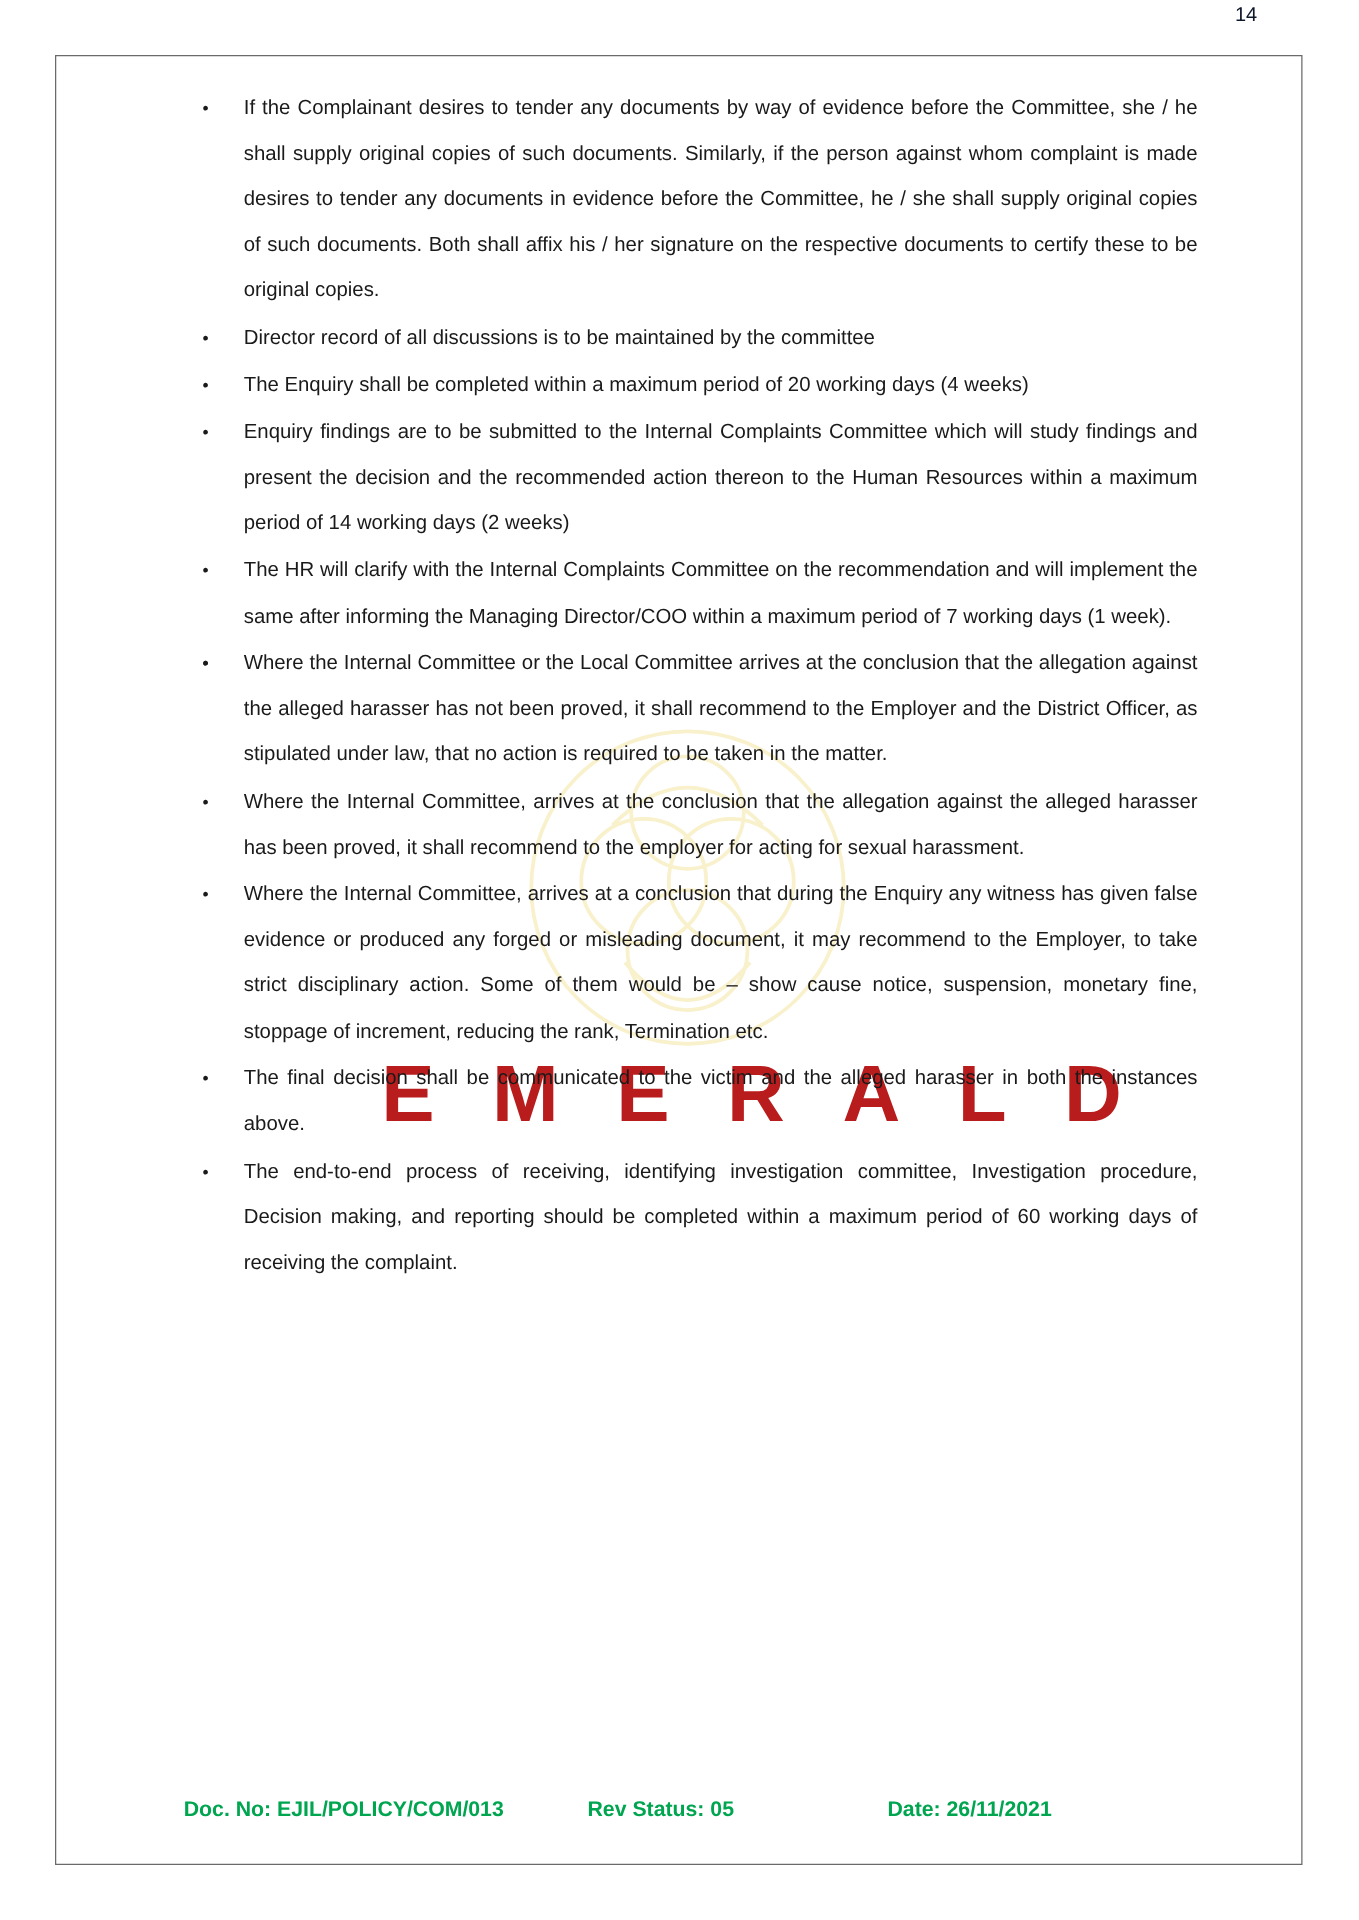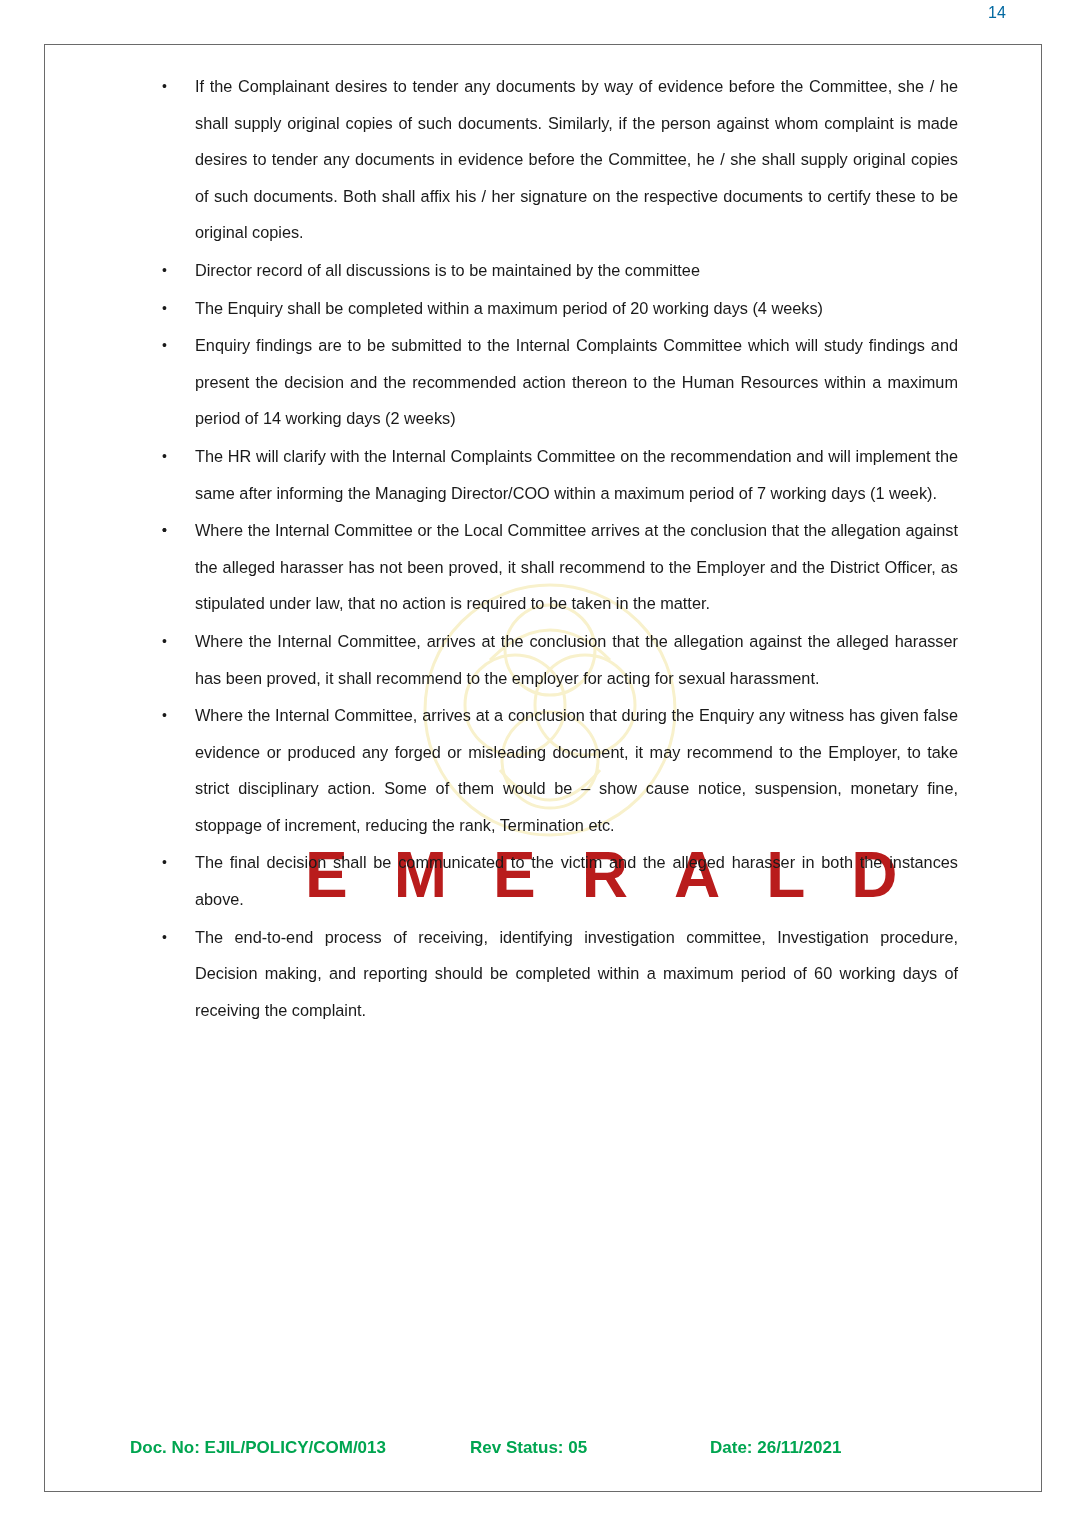--- a/index.html
+++ b/index.html
@@ -1,18 +1,18 @@
 <!DOCTYPE html>
 <html><head>
 <meta charset="utf-8">
 <style>
   html, body { margin:0; padding:0; background:#ffffff; }
   body { width:1087px; height:1536px; position:relative; overflow:hidden;
          font-family:"Liberation Sans", sans-serif; color:#1a1a1a; }
-  .page-number { position:absolute; top:4px; left:988px; font-size:16px; color:#0369a1; }
+  .page-number { position:absolute; top:4px; left:988px; font-size:16px; color:#0f172a; }
   .page-border { position:absolute; left:44px; top:44px; width:998px; height:1448px;
                  border:1px solid #6a6a6a; box-sizing:border-box; }
   .watermark { position:absolute; left:300px; top:540px; width:500px; height:380px; pointer-events:none; }
   .watermark-text { position:absolute; left:305px; top:838px; font-size:64px; letter-spacing:46px;
                     color:#b91c1c; font-family:"Liberation Sans", sans-serif; font-weight:700; }
   .content { position:absolute; left:162px; top:68px; width:796px; }
   ul.bullets { list-style:none; margin:0; padding:0; }
   ul.bullets li { position:relative; padding-left:33px; font-size:16.3px; line-height:36.6px;
                   text-align:justify; margin-bottom:1px; }
   ul.bullets li .dot { position:absolute; left:0; top:0; font-size:14px; }
@@ -48,16 +48,16 @@
     <li><span class="dot">•</span></li>
     <li><span class="dot">•</span><span>Where the Internal Committee or the Local Committee arrives at the conclusion that the allegation against the alleged harasser has not been proved, it shall recommend to the Employer and the District Officer, as stipulated under law, that no action is required to be taken in the matter.</span></li>
     <li><span class="dot">•</span><span>Where the Internal Committee, arrives at the conclusion that the allegation against the alleged harasser has been proved, it shall recommend to the employer for acting for sexual harassment.</span></li>
     <li><span class="dot">•</span><span>Where the Internal Committee, arrives at a conclusion that during the Enquiry any witness has given false evidence or produced any forged or misleading document, it may recommend to the Employer, to take strict disciplinary action. Some of them would be – show cause notice, suspension, monetary fine, stoppage of increment, reducing the rank, Termination etc.</span></li>
     <li><span class="dot">•</span><span>The final decision shall be communicated to the victim and the alleged harasser in both the instances above.</span></li>
     <li><span class="dot">•</span><span>The end-to-end process of receiving, identifying investigation committee, Investigation procedure, Decision making, and reporting should be completed within a maximum period of 60 working days of receiving the complaint.</span></li>
   </ul>
 </div>
 
 <div class="footer">
-  <span style="left:0;">Doc. No:  EJIL/POLICY/COM/013</span>
+  <span style="left:17px;">Doc. No:  EJIL/POLICY/COM/013</span>
   <span style="left:340px;">Rev Status: 05</span>
   <span style="left:580px;">Date: 26/11/2021</span>
 </div>
 
 </body></html>

